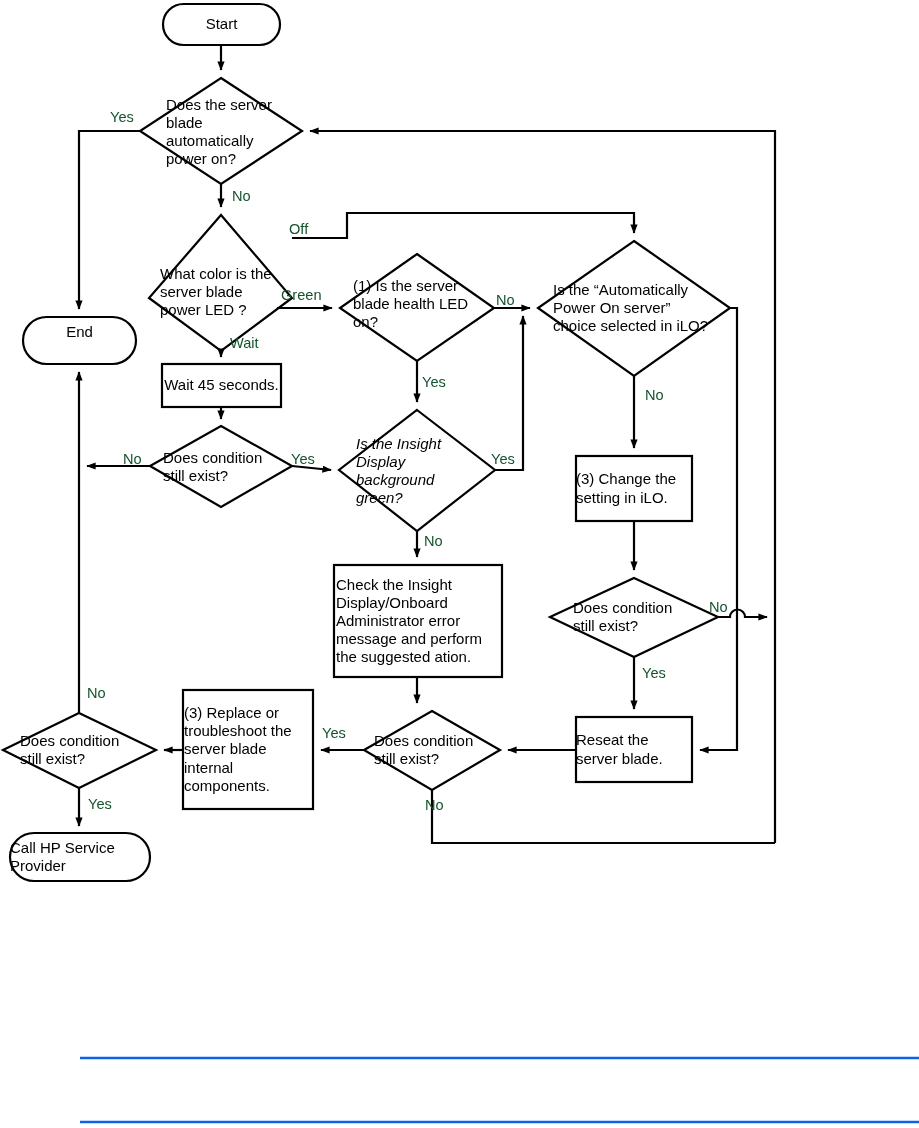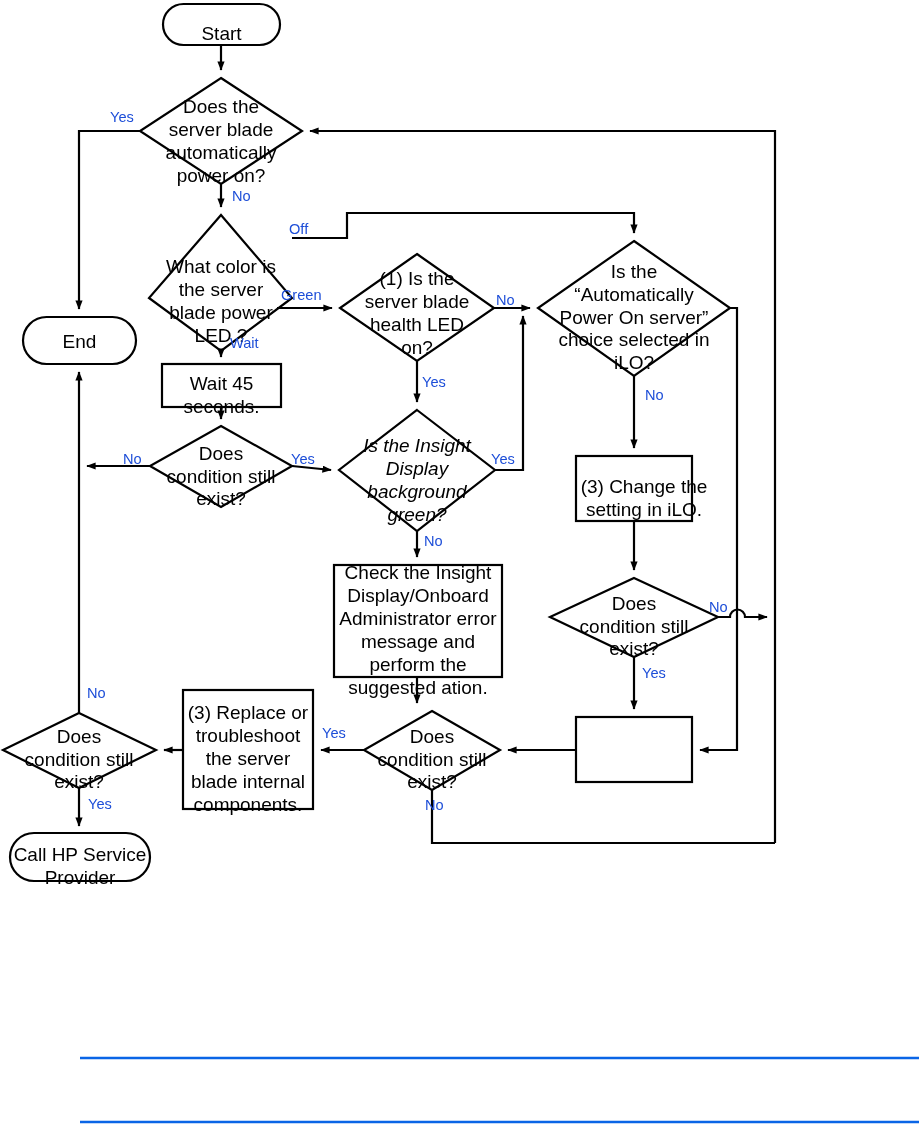--- a/index.html
+++ b/index.html
@@ -5,35 +5,34 @@
 <style>
   html,body{margin:0;padding:0;background:#ffffff;}
   body{width:919px;height:1128px;font-family:"Liberation Sans","DejaVu Sans",sans-serif;overflow:hidden;}
   #stage{position:relative;width:919px;height:1128px;}
   svg#flow{position:absolute;left:0;top:0;width:919px;height:1128px;}
   .shape-fill{fill:#ffffff;stroke:#000000;stroke-width:2.2;}
   .edge{fill:none;stroke:#000000;stroke-width:2.2;stroke-linecap:butt;stroke-linejoin:miter;}
   .rule{stroke:#0a65e6;stroke-width:2.4;}
   .nodetext{
     position:absolute;
-    text-align:center;
-    font-size:19px;
+    text-align:left;
+    font-size:15px;
     line-height:1.21;
     color:#000;
     white-space:normal;
     display:flex;
     align-items:center;
     justify-content:center;
     pointer-events:none;
-    margin-top:10px;
   }
   .edgelabel{
     position:absolute;
     font-size:14.6px;
-    color:#1d4ed8;
+    color:#14532d;
     white-space:nowrap;
     line-height:1;
   }
 </style>
 </head>
 <body>
 
 <div id="stage">
 
   <svg id="flow" viewBox="0 0 919 1128" xmlns="http://www.w3.org/2000/svg">
@@ -154,20 +153,21 @@
   <div class="nodetext" style="left:576px;top:456px;width:136px;height:65px;">(3) Change the setting in iLO.</div>
 
   <div class="nodetext" style="left:336px;top:566px;width:164px;height:110px;">Check the Insight Display/Onboard Administrator error message and perform the suggested ation.</div>
 
   <div class="nodetext" style="left:573px;top:580px;width:122px;height:74px;">Does condition still exist?</div>
 
   <div class="nodetext" style="left:184px;top:691px;width:128px;height:117px;">(3) Replace or troubleshoot the server blade internal components.</div>
 
   <div class="nodetext" style="left:374px;top:713px;width:116px;height:74px;">Does condition still exist?</div>
 
+  <div class="nodetext" style="left:576px;top:717px;width:116px;height:65px;">Reseat the server blade.</div>
 
   <div class="nodetext" style="left:20px;top:713px;width:118px;height:74px;">Does condition still exist?</div>
 
   <div class="nodetext" style="left:10px;top:833px;width:140px;height:48px;">Call HP Service Provider</div>
 
   <div class="edgelabel" style="left:110px;top:110px;">Yes</div>
 
   <div class="edgelabel" style="left:232px;top:189px;">No</div>
 
   <div class="edgelabel" style="left:289px;top:222px;">Off</div>

